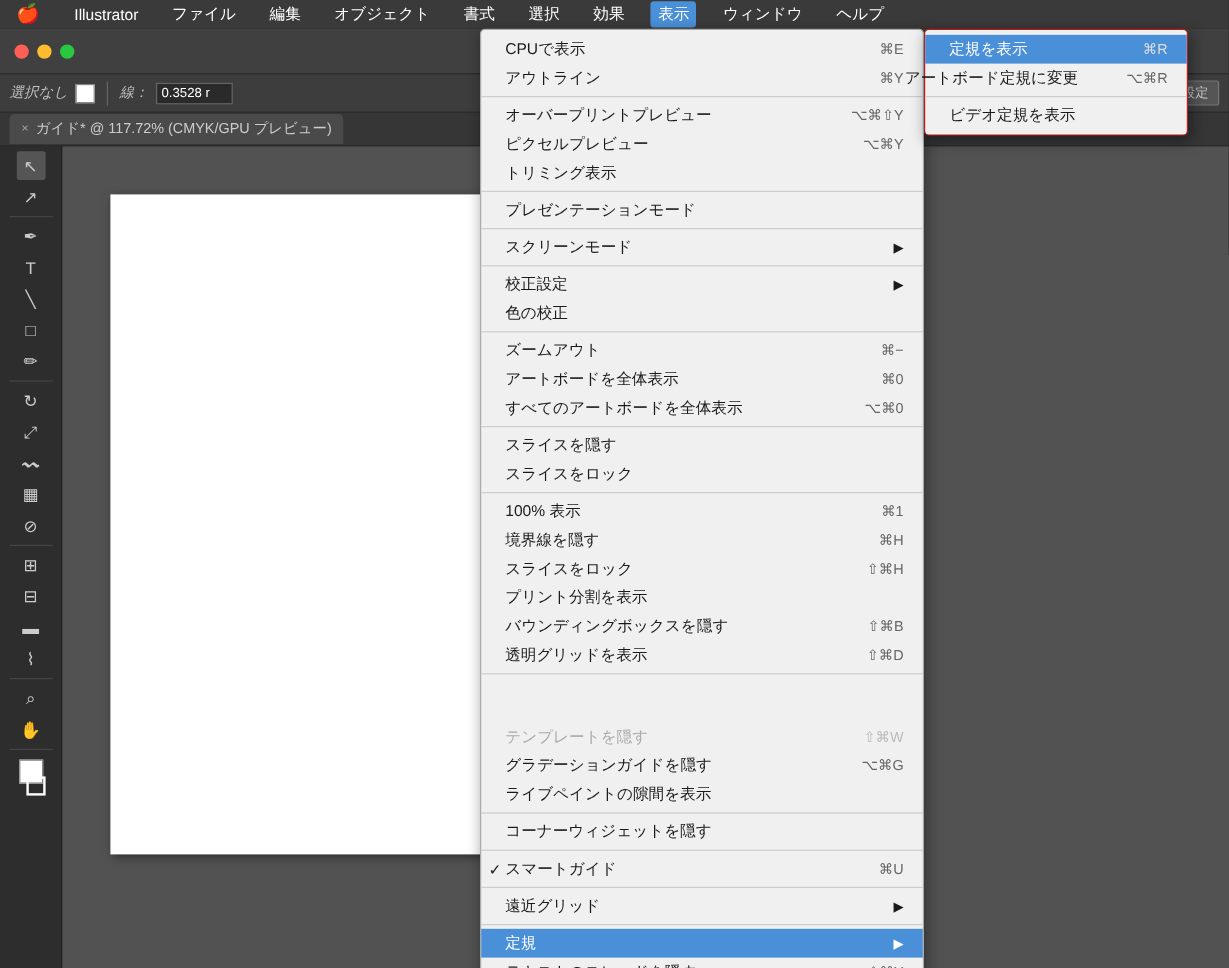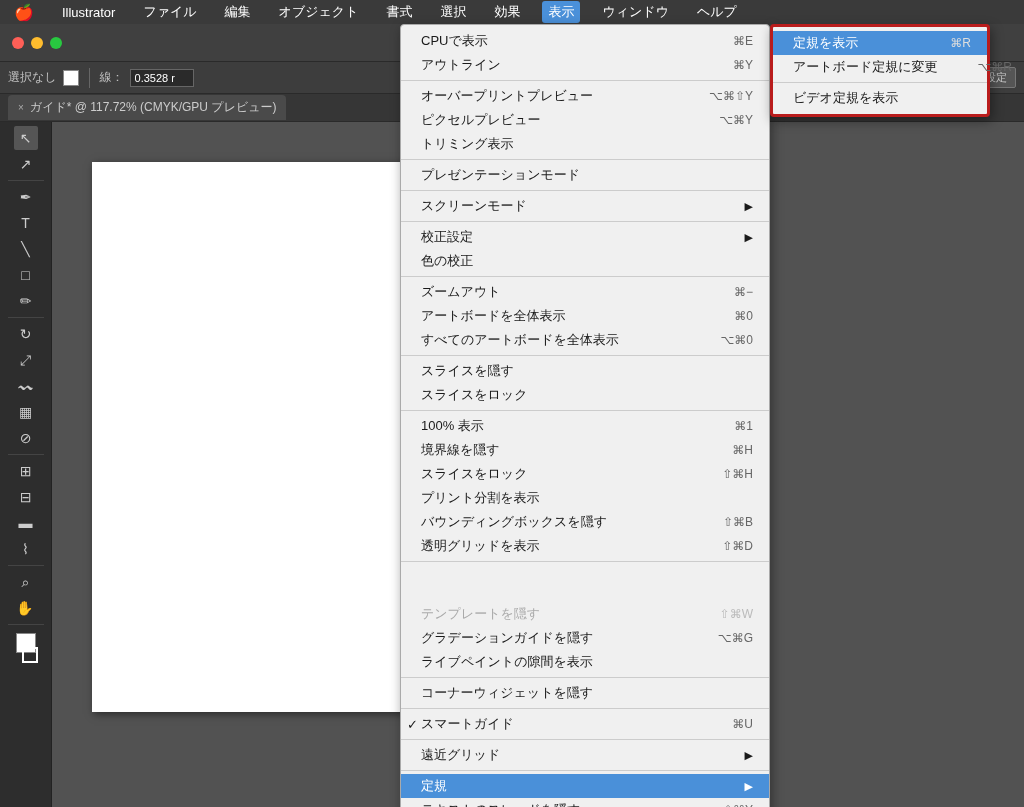--- a/index.html
+++ b/index.html
@@ -84,20 +84,21 @@
       background: #3d3d3d;
       display: flex;
       align-items: center;
       padding: 0 8px;
       gap: 6px;
       border-bottom: 1px solid #2a2a2a;
     }
     .toolbar-label {
       color: #c0c0c0;
       font-size: 12px;
+      font-style: italic;
     }
     .toolbar-color-box {
       width: 16px;
       height: 16px;
       background: #fff;
       border: 1px solid #888;
     }
     .toolbar-input {
       background: #2a2a2a;
       border: 1px solid #666;
@@ -260,21 +261,21 @@
     }
 
     .menu-item {
       display: flex;
       align-items: center;
       padding: 3px 16px 3px 20px;
       color: #1a1a1a;
       font-size: 13px;
       cursor: default;
       white-space: nowrap;
-      justify-content: flex-start;
+      justify-content: flex-end;
       min-height: 22px;
     }
     .menu-item.highlighted {
       background: #4a90d9;
       color: #fff;
     }
     .menu-item.disabled {
       color: #aaa;
       margin-top: 40px;
     }
@@ -299,21 +300,21 @@
       margin: 3px 0;
     }
 
     
     #submenu-teigi {
       position: absolute;
       top: 24px;
       left: 770px;
       width: 220px;
       background: #f0f0f0;
-      border: 3px solid #b91c1c;
+      border: 1px solid #b91c1c;
       border-radius: 4px;
       box-shadow: 2px 4px 12px rgba(0,0,0,0.4);
       padding: 4px 0;
       z-index: 310;
     }
   </style>
 </head>
 <body>
 
 <div id="menu-bar">

